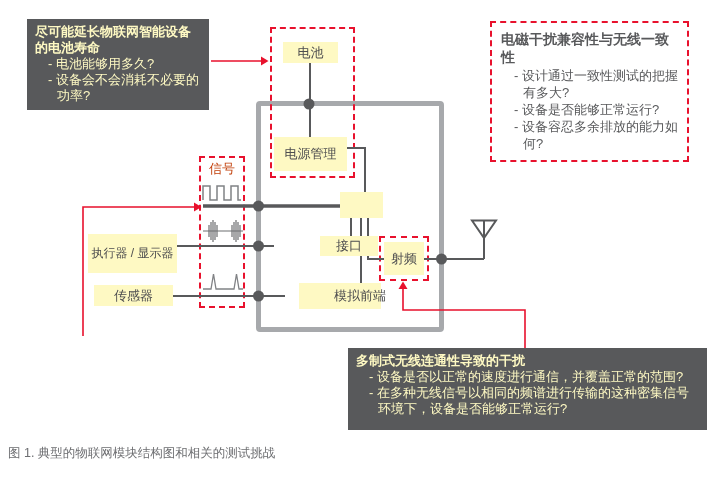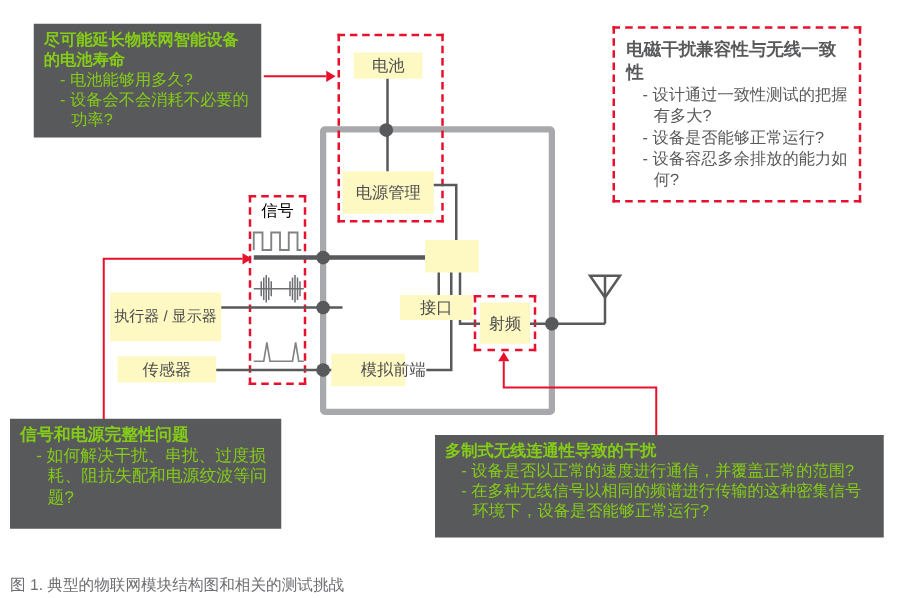--- a/index.html
+++ b/index.html
@@ -4,21 +4,21 @@
 <style>
   html,body{margin:0;padding:0;background:#ffffff;}
   #canvas{
     position:relative;width:722px;height:478px;background:#ffffff;
     font-family:"Liberation Sans","DejaVu Sans",sans-serif;
     color:#4d4d4f;overflow:hidden;
   }
   .abs{position:absolute;}
   
   .callout-dark{
-    background:#58595b;color:#84cc16;padding:5px 8px;box-sizing:border-box;
+    background:#58595b;color:#fef9c3;padding:5px 8px;box-sizing:border-box;
     font-size:13px;line-height:1.24;z-index:4;
   }
   .callout-dark .c-title{font-weight:bold;}
   .c-bullet{padding-left:22px;text-indent:-9px;}
   
   .callout-dashed{
     background:#ffffff;color:#58595b;border:2px dashed #e8112d;
     padding:7px 9px;box-sizing:border-box;font-size:13px;line-height:1.3;z-index:4;
   }
   .callout-dashed .c-title{font-weight:bold;font-size:14px;margin-bottom:2px;}
@@ -30,21 +30,21 @@
   
   .region{
     border:2px dashed #e8112d;box-sizing:border-box;background:transparent;z-index:2;
   }
   
   #module{
     border:5px solid #a7a9ac;border-radius:4px;box-sizing:border-box;
     background:transparent;z-index:1;
   }
   #wires{position:absolute;left:0;top:0;z-index:3;}
-  #signal-label{font-size:13px;color:#000000;text-align:center;z-index:4;}
+  #signal-label{font-size:13px;color:#c2410c;text-align:center;z-index:4;}
   #caption{font-size:12.5px;color:#6d6e71;z-index:4;}
 </style>
 </head>
 <body>
 
 <div id="canvas">
 
   <div id="module" class="abs" style="left:256px;top:101px;width:188px;height:231px;"></div>
 
   <div class="region abs" style="left:270px;top:27px;width:85px;height:151px;"></div>
@@ -99,21 +99,21 @@
   <div class="block abs" style="left:283px;top:42px;width:55px;height:21px;">
     <span>电池</span>
   </div>
   <div class="block abs" style="left:274px;top:137px;width:73px;height:34px;">
     <span>电源管理</span>
   </div>
   <div class="block abs" style="left:340px;top:192px;width:43px;height:26px;"></div>
   <div class="block abs" style="left:272px;top:236px;width:58px;height:20px;margin-left:48px;">
     <span>接口</span>
   </div>
-  <div class="block abs" style="left:265px;top:283px;width:59px;height:26px;padding-left:40px;">
+  <div class="block abs" style="left:299px;top:283px;width:82px;height:26px;padding-left:40px;">
     <span>模拟前端</span>
   </div>
   <div class="block abs" style="left:384px;top:242px;width:40px;height:33px;">
     <span>射频</span>
   </div>
 
   <div id="signal-label" class="abs" style="left:202px;top:160px;width:40px;">信号</div>
   <div class="block abs" style="left:88px;top:234px;width:89px;height:39px;font-size:12px;">
     <span>执行器 / 显示器</span>
   </div>
@@ -127,26 +127,22 @@
     <div class="c-bullet">- 设备会不会消耗不必要的功率?</div>
   </div>
 
   <div class="callout-dashed abs" style="left:490px;top:21px;width:199px;min-height:137px;">
     <div class="c-title">电磁干扰兼容性与无线一致性</div>
     <div class="c-bullet">- 设计通过一致性测试的把握有多大?</div>
     <div class="c-bullet">- 设备是否能够正常运行?</div>
     <div class="c-bullet">- 设备容忍多余排放的能力如何?</div>
   </div>
 
-  <div class="callout-dark abs" style="left:8px;top:335px;width:217px;min-height:88px;font-size:13.5px;">
-    <div class="c-title">信号和电源完整性问题</div>
-    <div class="c-bullet">- 如何解决干扰、串扰、过度损耗、阻抗失配和电源纹波等问题?</div>
-  </div>
 
   <div class="callout-dark abs" style="left:348px;top:348px;width:359px;min-height:82px;">
     <div class="c-title">多制式无线连通性导致的干扰</div>
     <div class="c-bullet">- 设备是否以正常的速度进行通信，并覆盖正常的范围?</div>
     <div class="c-bullet">- 在多种无线信号以相同的频谱进行传输的这种密集信号环境下，设备是否能够正常运行?</div>
   </div>
 
-  <div id="caption" class="abs" style="left:8px;top:460px;">图 1. 典型的物联网模块结构图和相关的测试挑战</div>
+  <div id="caption" class="abs" style="left:8px;top:445px;">图 1. 典型的物联网模块结构图和相关的测试挑战</div>
 
 </div>
 
 </body></html>

